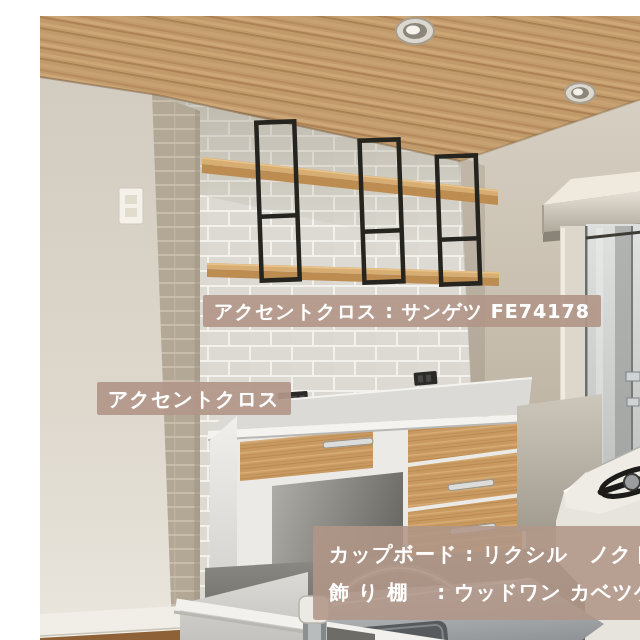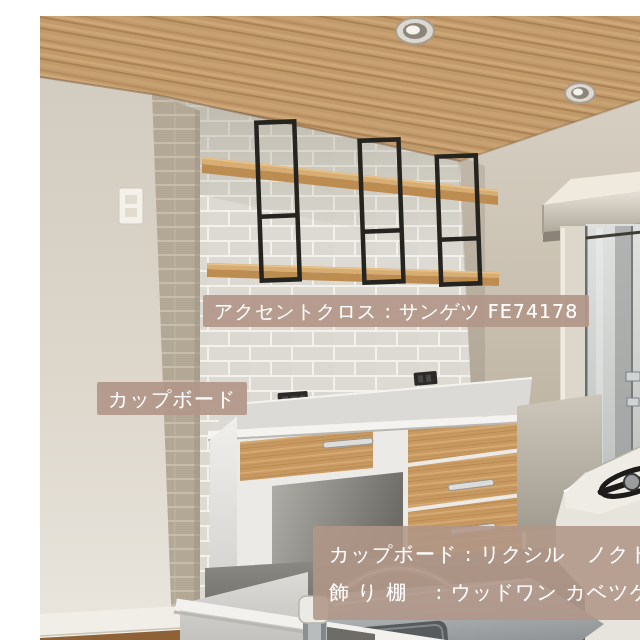--- a/index.html
+++ b/index.html
@@ -1,20 +1,20 @@
 <!DOCTYPE html>
 <html><head>
 <meta charset="utf-8">
 <style>
   html,body{margin:0;padding:0;background:#ffffff;}
   .stage{position:relative;width:640px;height:640px;overflow:hidden;
          font-family:"DejaVu Sans",sans-serif;background:#d5cec3;}
   .stage svg{position:absolute;left:0;top:0;display:block;}
   .note{position:absolute;background:rgba(178,151,137,0.93);color:#fff;
-        font-weight:400;font-size:19px;line-height:1;letter-spacing:1px;
+        font-weight:700;font-size:19px;line-height:1;letter-spacing:1px;
         padding:7px 11px 6px;border-radius:2px;white-space:nowrap;
         text-shadow:0 0 1px rgba(255,255,255,.35);}
   #note-accent{left:163px;top:279px;}
   #note-outlet{left:57px;top:366px;font-size:20px;}
   #note-specs{left:273px;top:510px;width:367px;background:rgba(177,150,136,0.88);
               padding:9px 0 9px 16px;font-size:20px;border-radius:3px 0 0 3px;}
   #note-specs .spec-line{line-height:38px;white-space:nowrap;}
 </style>
 </head>
 <body>
@@ -269,20 +269,20 @@
       <rect x="259" y="580" width="30" height="27" rx="7" fill="#eceae4" stroke="#b9b4ab" stroke-width="1.5"></rect>
     </g>
   </g>
 </svg>
 
 <figcaption>
   <div class="note" id="note-accent">
     <span>アクセントクロス : サンゲツ FE74178</span>
   </div>
   <div class="note" id="note-outlet">
-    <span>カップボード</span>
+    <span>アクセントクロス</span>
   </div>
   <div class="note" id="note-specs">
     <div class="spec-line">カップボード : リクシル　ノクト</div>
     <div class="spec-line">飾 り 棚　 : ウッドワン カベツケ</div>
   </div>
 </figcaption>
 </figure>
 
 </body></html>

